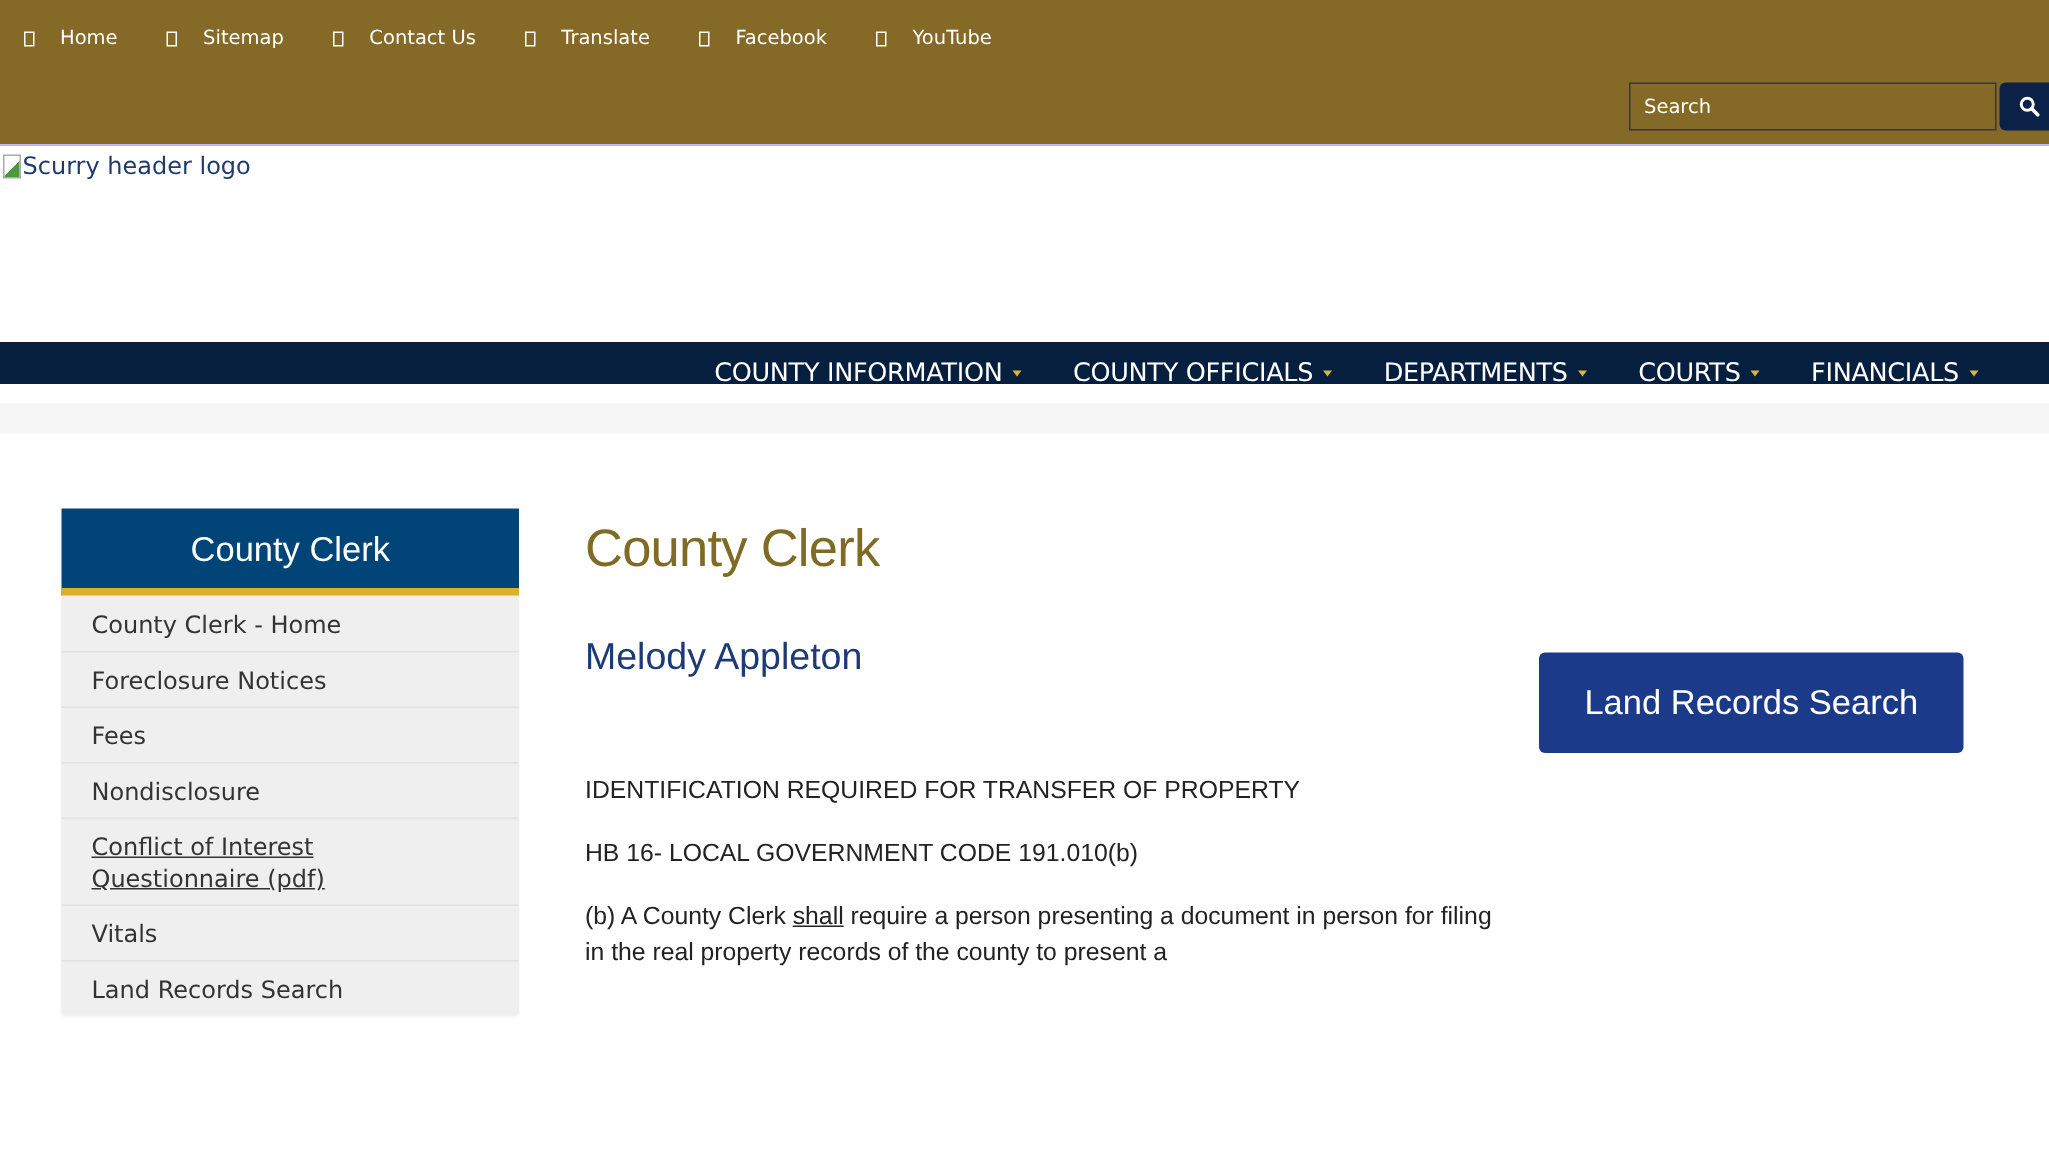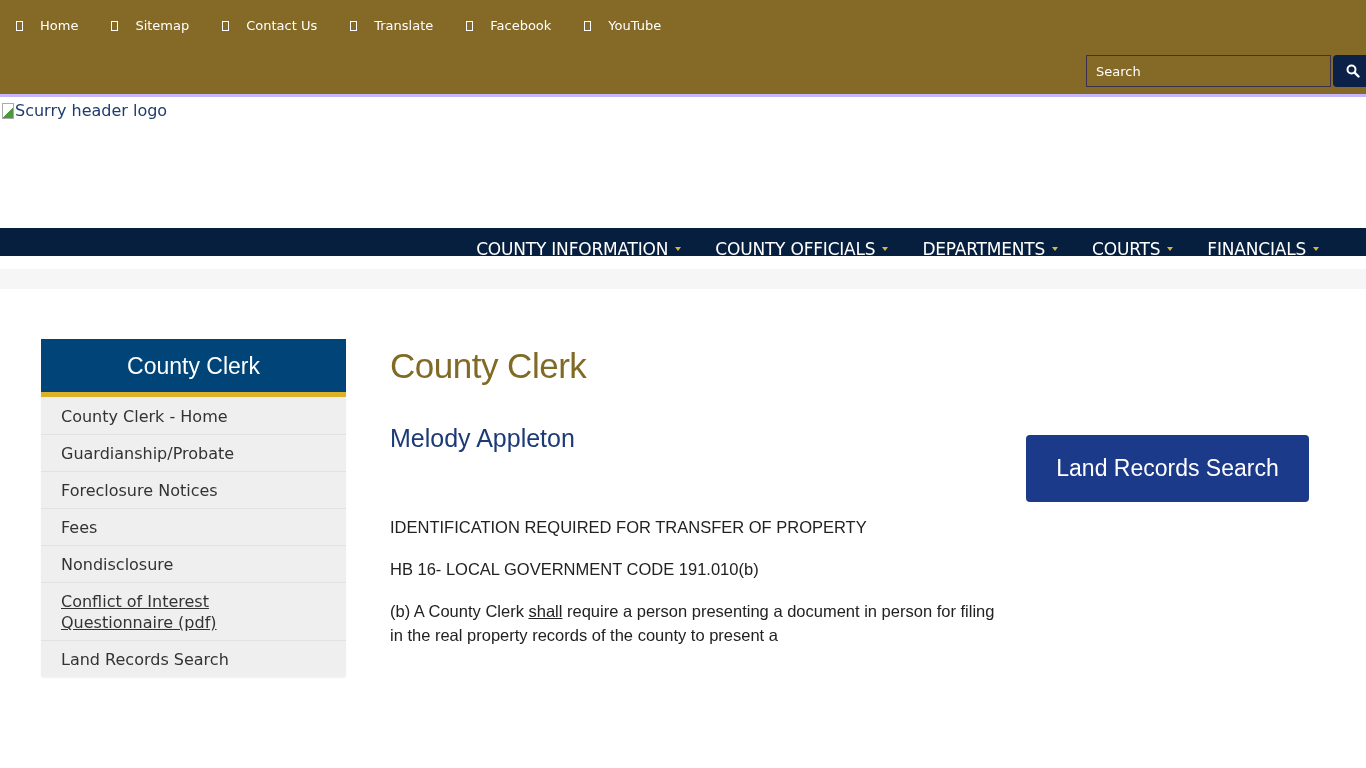--- a/index.html
+++ b/index.html
@@ -1,20 +1,20 @@
 <!DOCTYPE html>
 <html><head>
 <meta charset="utf-8">
 <style>
   * { box-sizing: border-box; margin: 0; padding: 0; }
   html, body { width: 1366px; height: 768px; overflow: hidden; background: #ffffff; }
   body { font-family: "DejaVu Sans", sans-serif; color: #333; position: relative; }
 
   
-  .topbar { position: absolute; left: 0; top: 0; width: 1366px; height: 97px; background: #846927; border-bottom: 3px solid #c4b5fd; }
+  .topbar { position: absolute; left: 0; top: 0; width: 1366px; height: 97px; background: #846927; border-bottom: 1px solid #c4b5fd; }
   .util-links { position: absolute; left: 16px; top: 18px; display: flex; }
   .util-link { display: flex; align-items: center; color: #fff; font-size: 13px; text-decoration: none; margin-right: 33px; font-family: "DejaVu Sans", sans-serif; }
   .util-link .box { display: inline-block; width: 7px; height: 10px; border: 1px solid #fff; margin-right: 17px; }
   .search-wrap { position: absolute; left: 1086px; top: 55px; display: flex; }
   .search-input { width: 245px; height: 32px; background: #846927; border: 1px solid #3d3152; color: #e5e5e5; font-size: 13px; padding: 0 9px; font-family: "DejaVu Sans", sans-serif; outline: none; }
   .search-input::placeholder { color: #fff; opacity: 1; }
   .search-btn { width: 40px; height: 32px; margin-left: 2px; background: #0b2147; border: none; border-radius: 4px 0 0 4px; display: flex; align-items: center; justify-content: center; cursor: pointer; }
 
   
   .logo { position: absolute; left: 2px; top: 101px; display: flex; align-items: center; color: #1f3b6e; font-size: 16px; }
@@ -117,25 +117,25 @@
         <span class="caret"></span>
       </li>
   </ul>
 </nav>
 <div class="subbar"></div>
 
 <aside class="sidebar">
   <div class="side-head">County Clerk</div>
   <div class="side-list">
     <a class="side-item first">County Clerk - Home</a>
-    <a class="side-item">Guardianship/Probate</a>
     <a class="side-item">Foreclosure Notices</a>
     <a class="side-item">Fees</a>
     <a class="side-item">Nondisclosure</a>
     <a class="side-item" style="padding-right:70px;text-decoration:underline;">Conflict of Interest Questionnaire (pdf)</a>
+    <a class="side-item">Vitals</a>
     <a class="side-item">Land Records Search</a>
   </div>
 </aside>
 
 <main class="content">
   <h1 class="page-title">County Clerk</h1>
   <h2 class="official-name">Melody Appleton</h2>
   <div class="notice">
     <p>IDENTIFICATION REQUIRED FOR TRANSFER OF PROPERTY</p>
     <p>HB 16- LOCAL GOVERNMENT CODE 191.010(b)</p>

